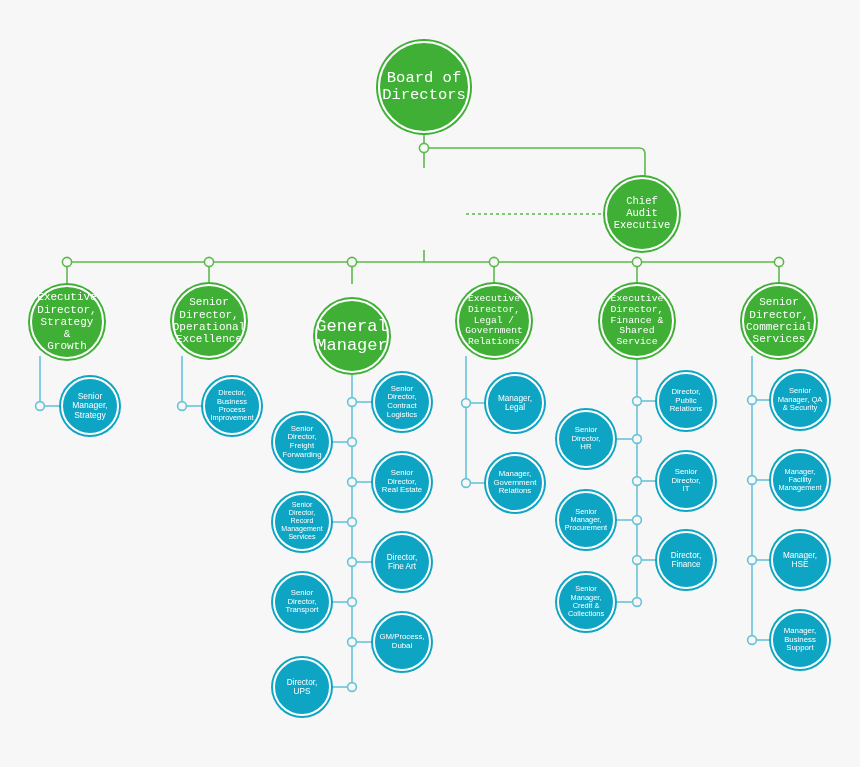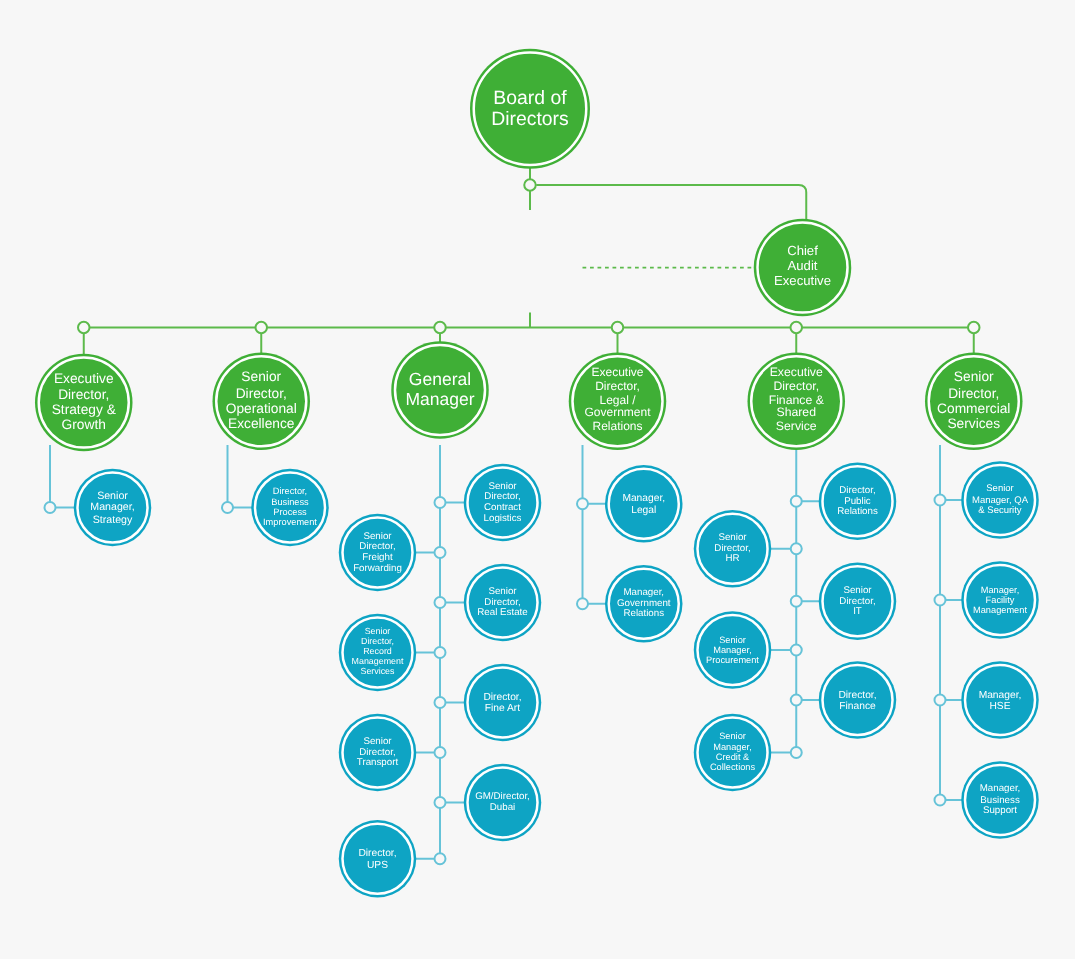--- a/index.html
+++ b/index.html
@@ -31,20 +31,21 @@
     padding:0 3px;
     white-space:pre-line;
     word-break:normal;
   }
 
   
   .n-green{
     background:#3faf36;
     border:2px solid #ffffff;
     box-shadow:0 0 0 2px #3faf36;
+    font-family:Liberation Mono, monospace;
   }
   
   .n-blue{
     background:#0ea4c4;
     border:2px solid #ffffff;
     box-shadow:0 0 0 2px #0ea4c4;
   }
 
   .size-xl{width:92px;height:92px;font-size:15.5px;}
   .size-lg{width:82px;height:82px;font-size:15.5px;}
@@ -166,21 +167,21 @@
 Director,
 Strategy &amp;
 Growth</span>
   </div>
   <div class="node n-green size-md" style="left:209px;top:321px;">
     <span class="lbl">Senior
 Director,
 Operational
 Excellence</span>
   </div>
-  <div class="node n-green size-md" style="left:352px;top:312px;font-size:14px;">
+  <div class="node n-green size-md" style="left:352px;top:336px;font-size:17px;">
     <span class="lbl">General
 Manager</span>
   </div>
   <div class="node n-green size-md" style="left:494px;top:321px;font-size:9.6px;">
     <span class="lbl">Executive
 Director,
 Legal /
 Government
 Relations</span>
   </div>
@@ -237,21 +238,21 @@
   <div class="node n-blue size-xs" style="left:402px;top:562px;font-size:8.2px;">
     <span class="lbl">Director,
 Fine Art</span>
   </div>
   <div class="node n-blue size-xs" style="left:302px;top:602px;font-size:7.8px;">
     <span class="lbl">Senior
 Director,
 Transport</span>
   </div>
   <div class="node n-blue size-xs" style="left:402px;top:642px;font-size:7.8px;">
-    <span class="lbl">GM/Director,
+    <span class="lbl">GM/Process,
 Dubai</span>
   </div>
   <div class="node n-blue size-xs" style="left:302px;top:687px;font-size:8.2px;">
     <span class="lbl">Director,
 UPS</span>
   </div>
 
   <div class="node n-blue size-xs" style="left:515px;top:403px;font-size:8.2px;">
     <span class="lbl">Manager,
 Legal</span>

